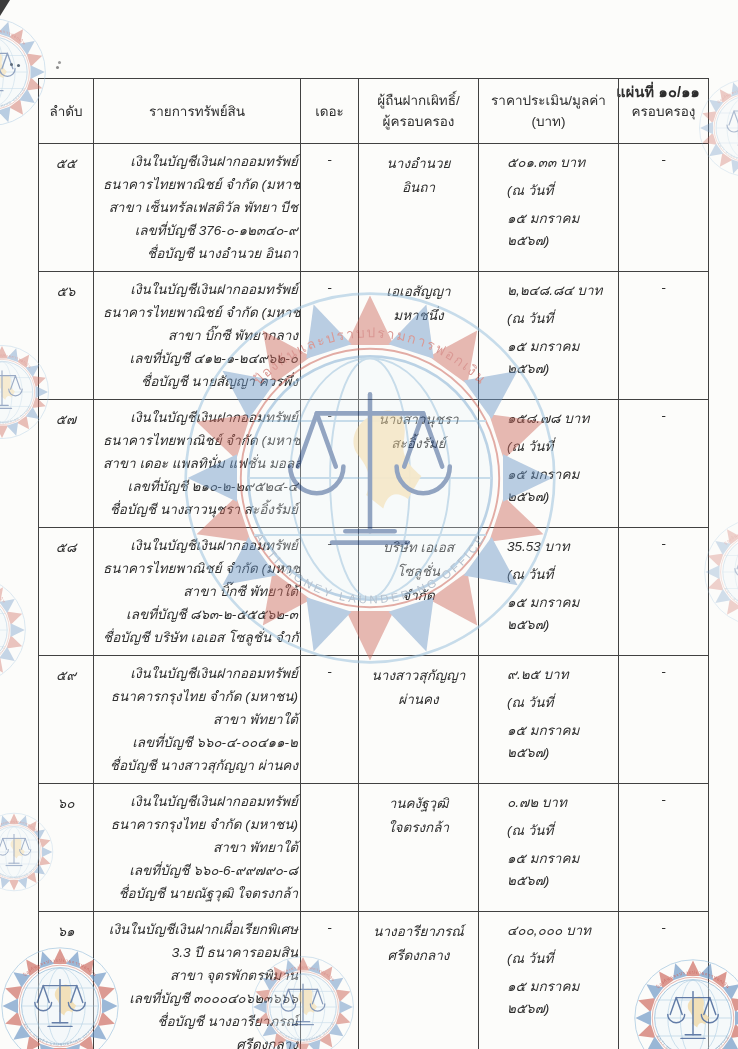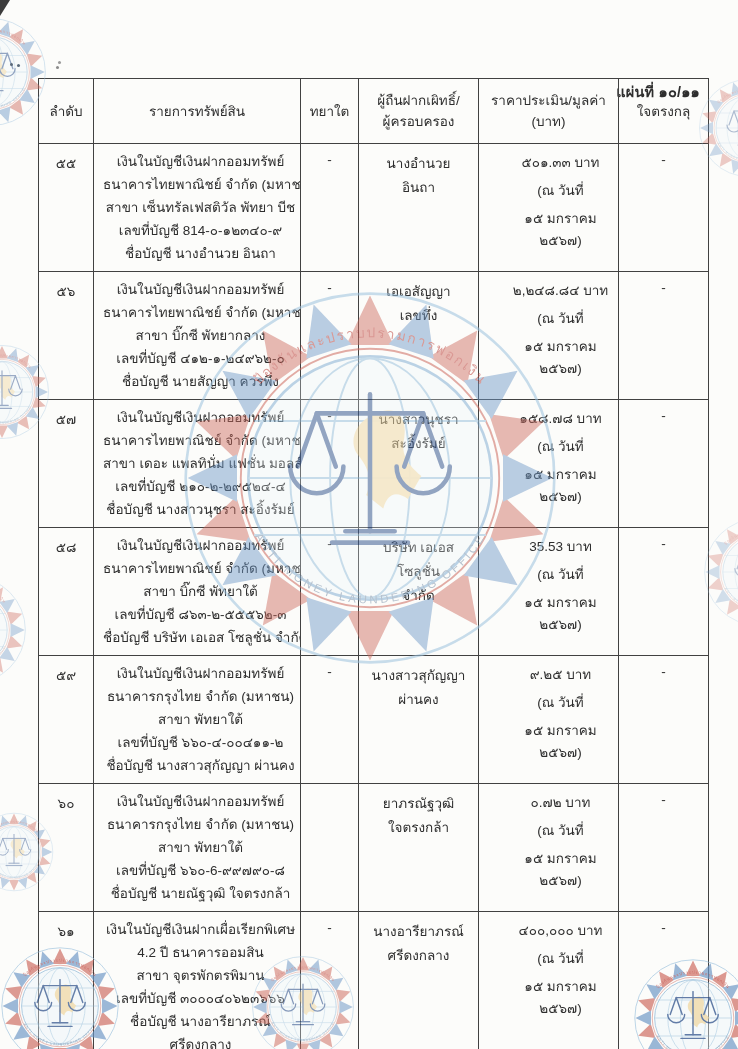--- a/index.html
+++ b/index.html
@@ -18,29 +18,29 @@
   }
   table.doc{
     position:absolute;left:38px;top:78px;width:670px;z-index:1;
     border-collapse:collapse;table-layout:fixed;background:transparent;
   }
   .doc th,.doc td{
     border:1px solid #414141;font-weight:400;font-size:13.5px;
     vertical-align:top;padding:6px 4px;overflow:hidden;
   }
   .doc thead th{vertical-align:middle;text-align:center;height:60px;line-height:21px;padding:2px;}
-  tr.r{height:118px;}
+  tr.r{height:118px;font-style:italic;}
   tr.r.tall{height:130px;}
   td.no{text-align:center;padding-top:8px;}
-  td.asset{text-align:center;padding-left:9px;padding-right:2px;}
+  td.asset{text-align:right;padding-left:9px;padding-right:2px;}
   td.asset .cell-line{line-height:23px;white-space:nowrap;}
   td.qty,td.note{text-align:center;padding-top:8px;}
   td.owner{text-align:center;padding-top:8px;}
   td.owner .cell-line{line-height:24px;}
-  td.value{text-align:center;padding-top:8px;padding-left:28px;}
+  td.value{padding-top:8px;padding-left:28px;}
   td.value .cell-line{line-height:22px;margin-bottom:6px;}
   svg.wm{position:absolute;left:0;top:0;z-index:2;pointer-events:none;}
 </style>
 </head>
 <body>
 
 <div class="corner-mark"></div>
 <div class="speckles"></div>
 
 <div class="page-label">แผ่นที่ ๑๐/๑๑</div>
@@ -56,43 +56,43 @@
   </colgroup>
   <thead>
     <tr>
       <th>
           <div class="cell-line">ลำดับ</div>
         </th>
       <th>
           <div class="cell-line">รายการทรัพย์สิน</div>
         </th>
       <th>
-          <div class="cell-line">ทยาใต</div>
+          <div class="cell-line">เดอะ</div>
         </th>
       <th>
           <div class="cell-line">ผู้ถืนฝากเผิทธิ์/</div>
           <div class="cell-line">ผู้ครอบครอง</div>
         </th>
       <th>
           <div class="cell-line">ราคาประเมิน/มูลค่า</div>
           <div class="cell-line">(บาท)</div>
         </th>
       <th>
-          <div class="cell-line">ใจตรงกลุ</div>
+          <div class="cell-line">ครอบครองุ</div>
         </th>
     </tr>
   </thead>
   <tbody>
     <tr class="r">
       <td class="no">๕๕</td>
       <td class="asset">
           <div class="cell-line">เงินในบัญชีเงินฝากออมทรัพย์</div>
           <div class="cell-line">ธนาคารไทยพาณิชย์ จำกัด (มหาชน)</div>
           <div class="cell-line">สาขา เซ็นทรัลเฟสติวัล พัทยา บีช</div>
-          <div class="cell-line">เลขที่บัญชี 814-๐-๑๒๓๔๐-๙</div>
+          <div class="cell-line">เลขที่บัญชี 376-๐-๑๒๓๔๐-๙</div>
           <div class="cell-line">ชื่อบัญชี นางอำนวย อินถา</div>
         </td>
       <td class="qty">-</td>
       <td class="owner">
           <div class="cell-line">นางอำนวย</div>
           <div class="cell-line">อินถา</div>
         </td>
       <td class="value">
           <div class="cell-line">๕๐๑.๓๓ บาท</div>
           <div class="cell-line">(ณ วันที่</div>
@@ -105,21 +105,21 @@
       <td class="asset">
           <div class="cell-line">เงินในบัญชีเงินฝากออมทรัพย์</div>
           <div class="cell-line">ธนาคารไทยพาณิชย์ จำกัด (มหาชน)</div>
           <div class="cell-line">สาขา บิ๊กซี พัทยากลาง</div>
           <div class="cell-line">เลขที่บัญชี ๔๑๒-๑-๒๔๙๖๒-๐</div>
           <div class="cell-line">ชื่อบัญชี นายสัญญา ควรพึ่ง</div>
         </td>
       <td class="qty">-</td>
       <td class="owner">
           <div class="cell-line">เอเอสัญญา</div>
-          <div class="cell-line">เลขทึ่ง</div>
+          <div class="cell-line">มหาชนึ่ง</div>
         </td>
       <td class="value">
           <div class="cell-line">๒,๒๔๘.๘๔ บาท</div>
           <div class="cell-line">(ณ วันที่</div>
           <div class="cell-line">๑๕ มกราคม ๒๕๖๗)</div>
         </td>
       <td class="note">-</td>
     </tr>
     <tr class="r">
       <td class="no">๕๗</td>
@@ -188,35 +188,35 @@
       <td class="no">๖๐</td>
       <td class="asset">
           <div class="cell-line">เงินในบัญชีเงินฝากออมทรัพย์</div>
           <div class="cell-line">ธนาคารกรุงไทย จำกัด (มหาชน)</div>
           <div class="cell-line">สาขา พัทยาใต้</div>
           <div class="cell-line">เลขที่บัญชี ๖๖๐-6-๙๙๗๙๐-๘</div>
           <div class="cell-line">ชื่อบัญชี นายณัฐวุฒิ ใจตรงกล้า</div>
         </td>
       <td class="qty"></td>
       <td class="owner">
-          <div class="cell-line">ยาภรณัฐวุฒิ</div>
+          <div class="cell-line">านคงัฐวุฒิ</div>
           <div class="cell-line">ใจตรงกล้า</div>
         </td>
       <td class="value">
           <div class="cell-line">๐.๗๒ บาท</div>
           <div class="cell-line">(ณ วันที่</div>
           <div class="cell-line">๑๕ มกราคม ๒๕๖๗)</div>
         </td>
       <td class="note">-</td>
     </tr>
     <tr class="r tall">
       <td class="no">๖๑</td>
       <td class="asset">
           <div class="cell-line">เงินในบัญชีเงินฝากเผื่อเรียกพิเศษ</div>
-          <div class="cell-line">4.2 ปี ธนาคารออมสิน</div>
+          <div class="cell-line">3.3 ปี ธนาคารออมสิน</div>
           <div class="cell-line">สาขา จุตรพักตรพิมาน</div>
           <div class="cell-line">เลขที่บัญชี ๓๐๐๐๔๐๖๒๓๖๖๖</div>
           <div class="cell-line">ชื่อบัญชี นางอารียาภรณ์</div>
           <div class="cell-line">ศรีดงกลาง</div>
         </td>
       <td class="qty">-</td>
       <td class="owner">
           <div class="cell-line">นางอารียาภรณ์</div>
           <div class="cell-line">ศรีดงกลาง</div>
         </td>

